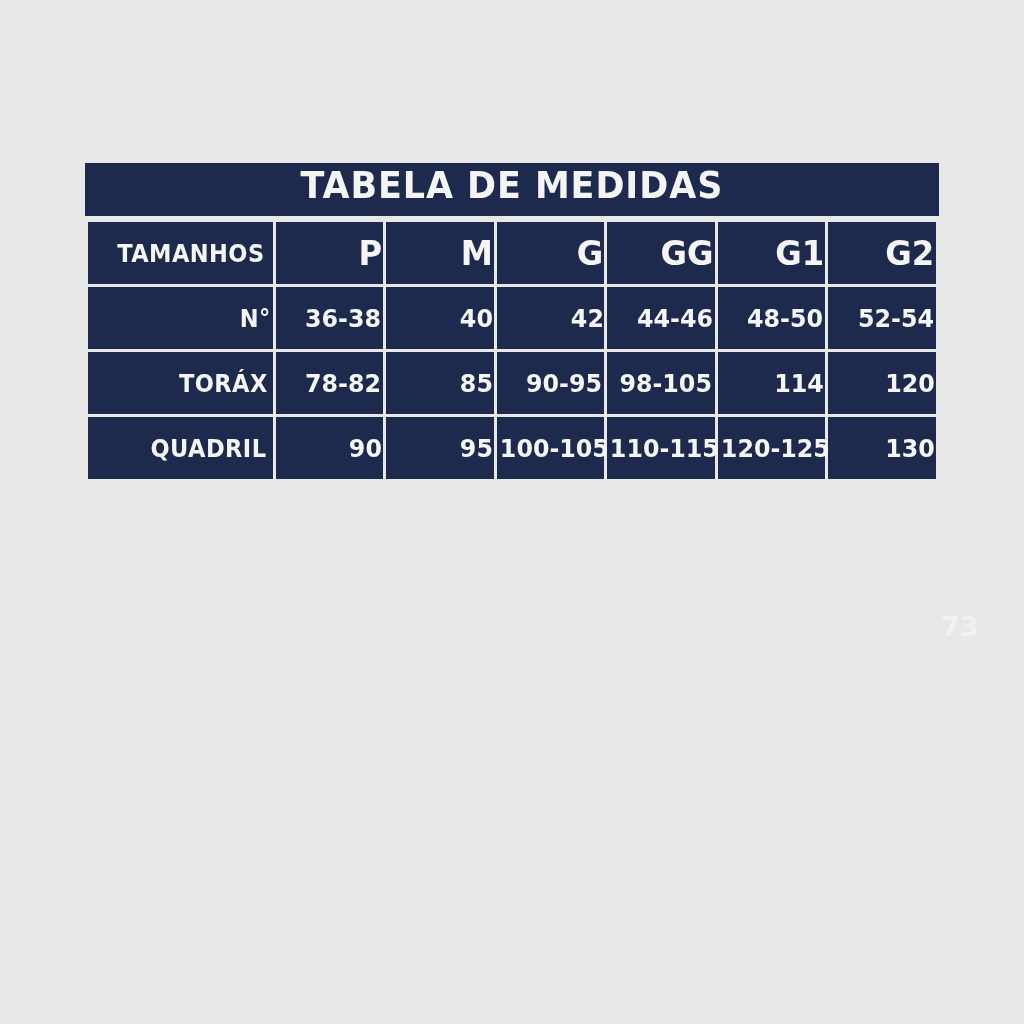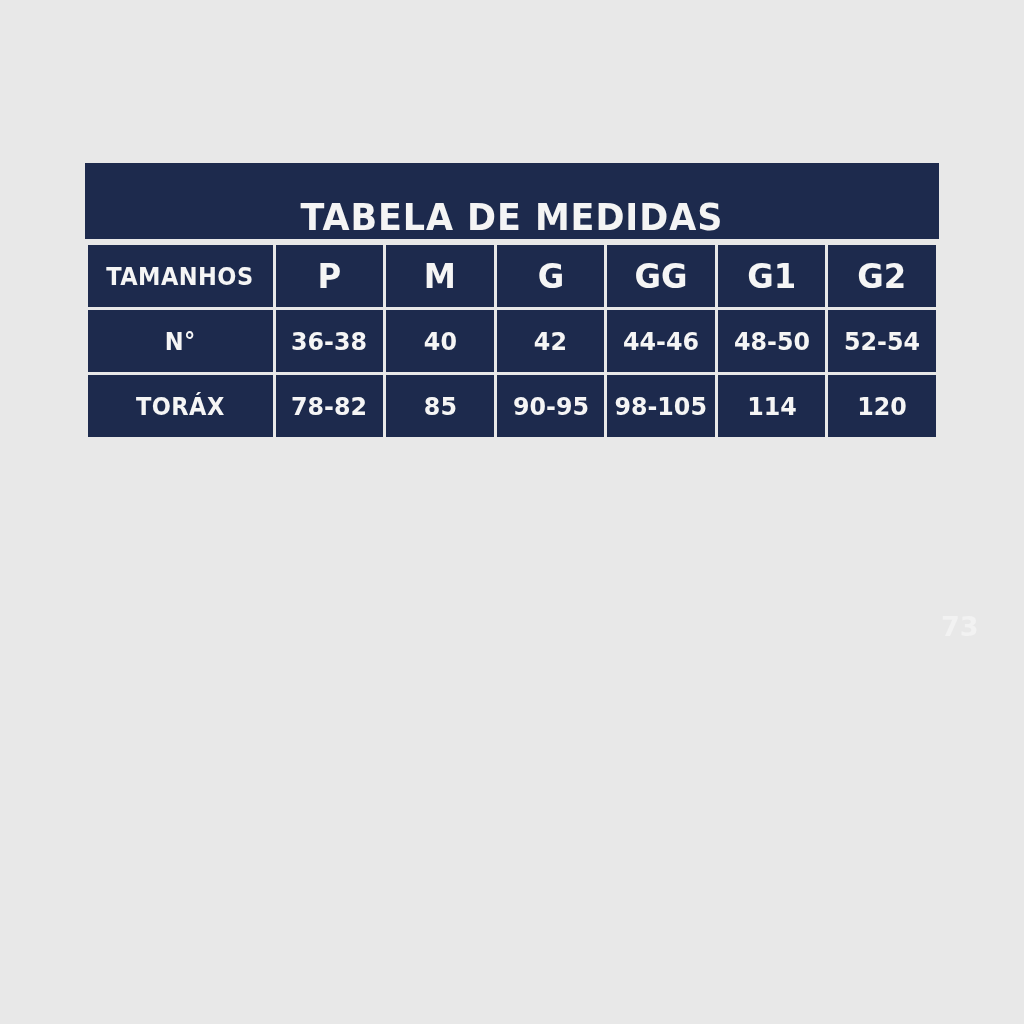--- a/index.html
+++ b/index.html
@@ -17,23 +17,23 @@
 
   #measure-card {
     position: absolute;
     left: 85px;
     top: 163px;
     width: 854px;
   }
 
   .title-bar {
     background: #1d2a4d;
-    height: 76px;
+    height: 53px;
     display: flex;
-    align-items: flex-end;
+    align-items: flex-start;
     justify-content: center;
     color: #f4f4f4;
   }
   .title-text {
     font-family: "DejaVu Sans", sans-serif;
     font-weight: bold;
     font-size: 38px;
     letter-spacing: 1px;
     transform: scaleX(0.92);
   }
@@ -41,21 +41,21 @@
   table.sizes {
     border-collapse: separate;
     border-spacing: 3px;
     width: 854px;
     margin-top: 3px;
     table-layout: fixed;
   }
   table.sizes td {
     background: #1d2a4d;
     color: #f5f5f5;
-    text-align: center;
+    text-align: right;
     vertical-align: middle;
     font-family: "DejaVu Sans", sans-serif;
     font-weight: bold;
     padding: 0;
   }
 
   .col-label { width: 182px; }
   .col-size  { width: 106px; }
 
   tr.header-row td { height: 62px; }
@@ -140,19 +140,28 @@
         <td><span class="lbl">TORÁX</span></td>
         <td><span class="val">78-82</span></td>
         <td><span class="val">85</span></td>
         <td><span class="val">90-95</span></td>
         <td><span class="val">98-105</span></td>
         <td><span class="val">114</span></td>
         <td><span class="val">120</span></td>
       </tr>
 
 
+      <tr class="data-row">
+        <td><span class="lbl">QUADRIL</span></td>
+        <td><span class="val">90</span></td>
+        <td><span class="val">95</span></td>
+        <td><span class="val">100-105</span></td>
+        <td><span class="val">110-115</span></td>
+        <td><span class="val">120-125</span></td>
+        <td><span class="val">130</span></td>
+      </tr>
 
 
     </tbody>
   </table>
 </div>
 
 <div class="watermark">73</div>
 
 </body></html>

